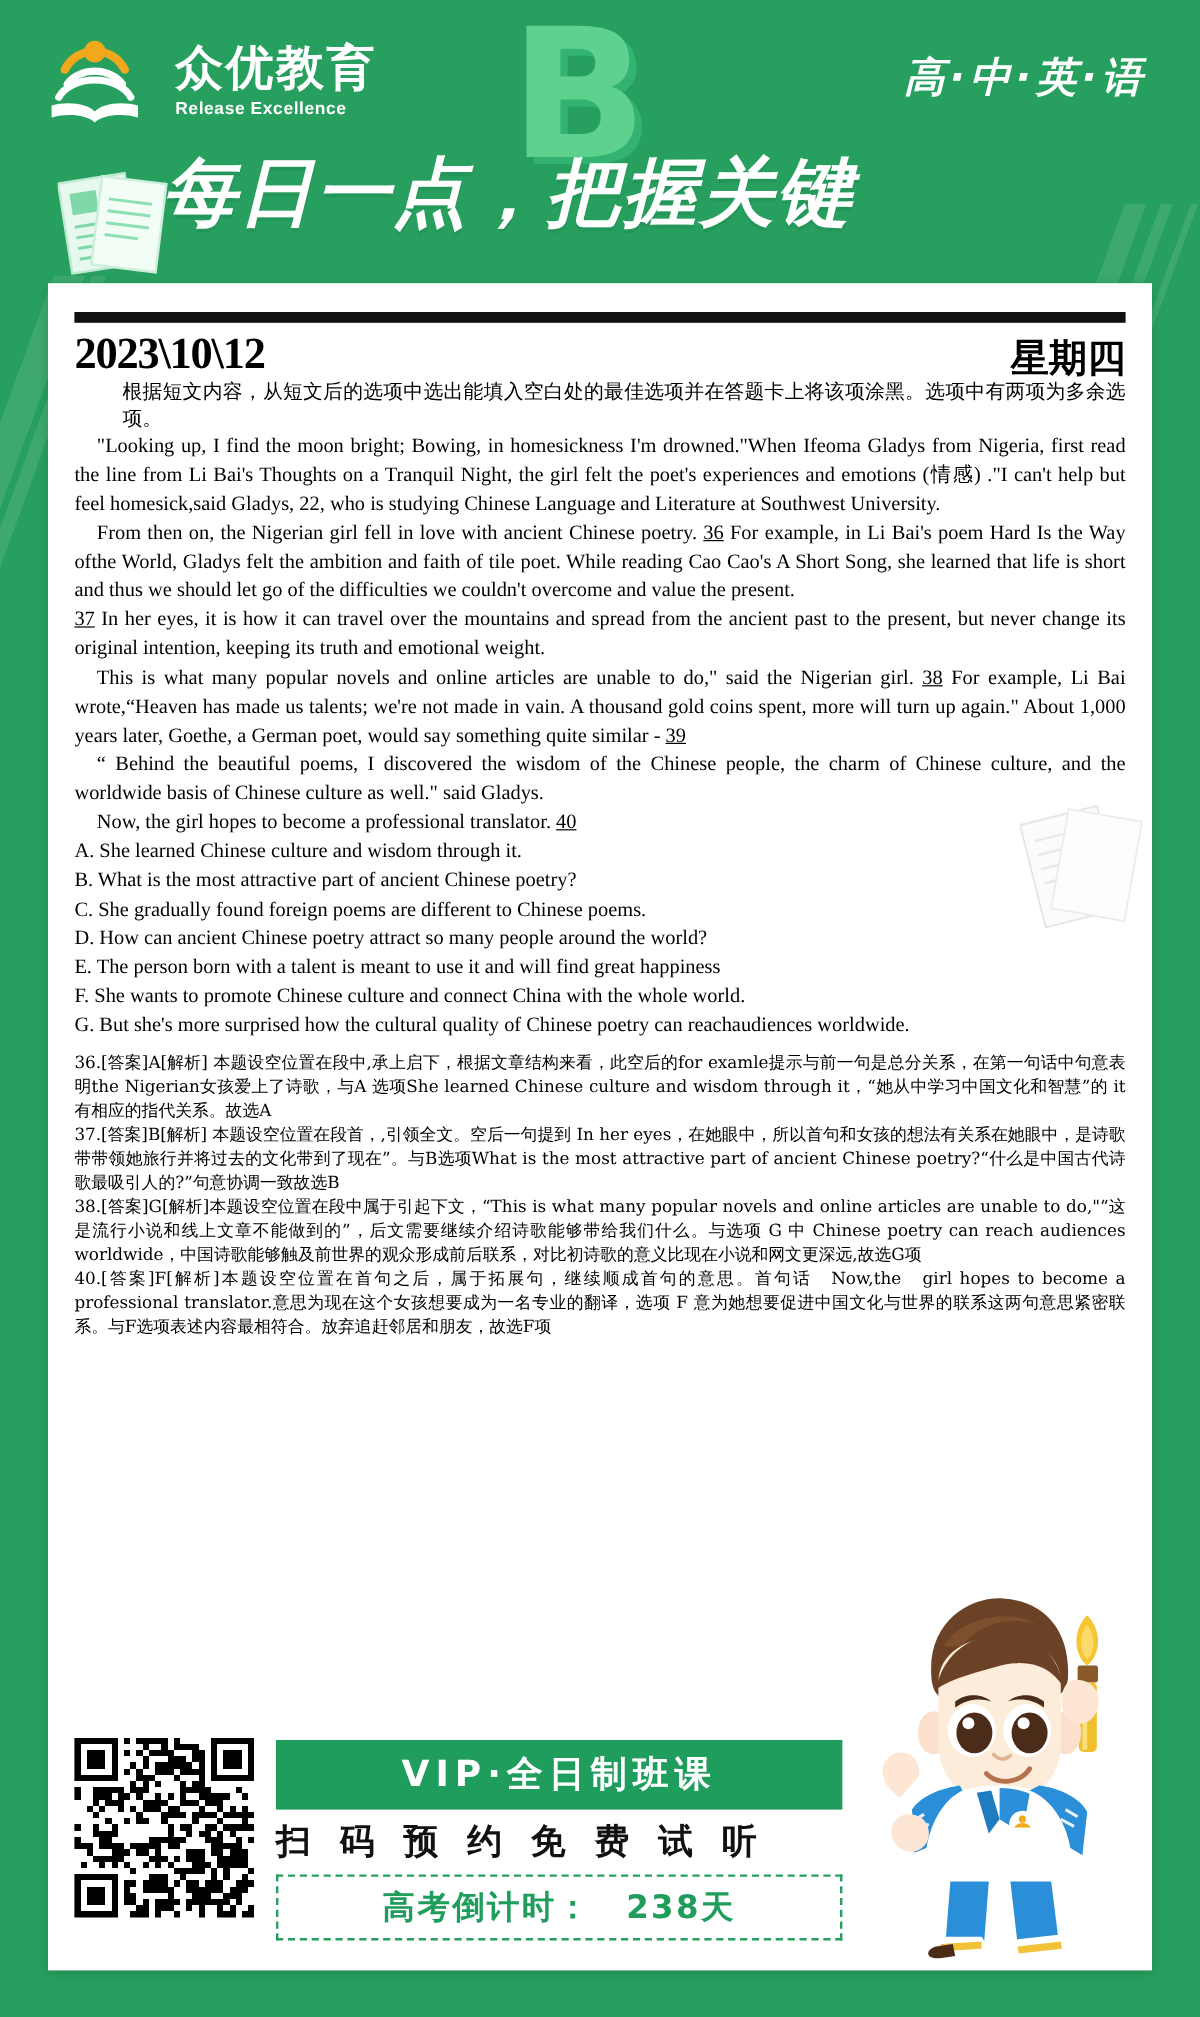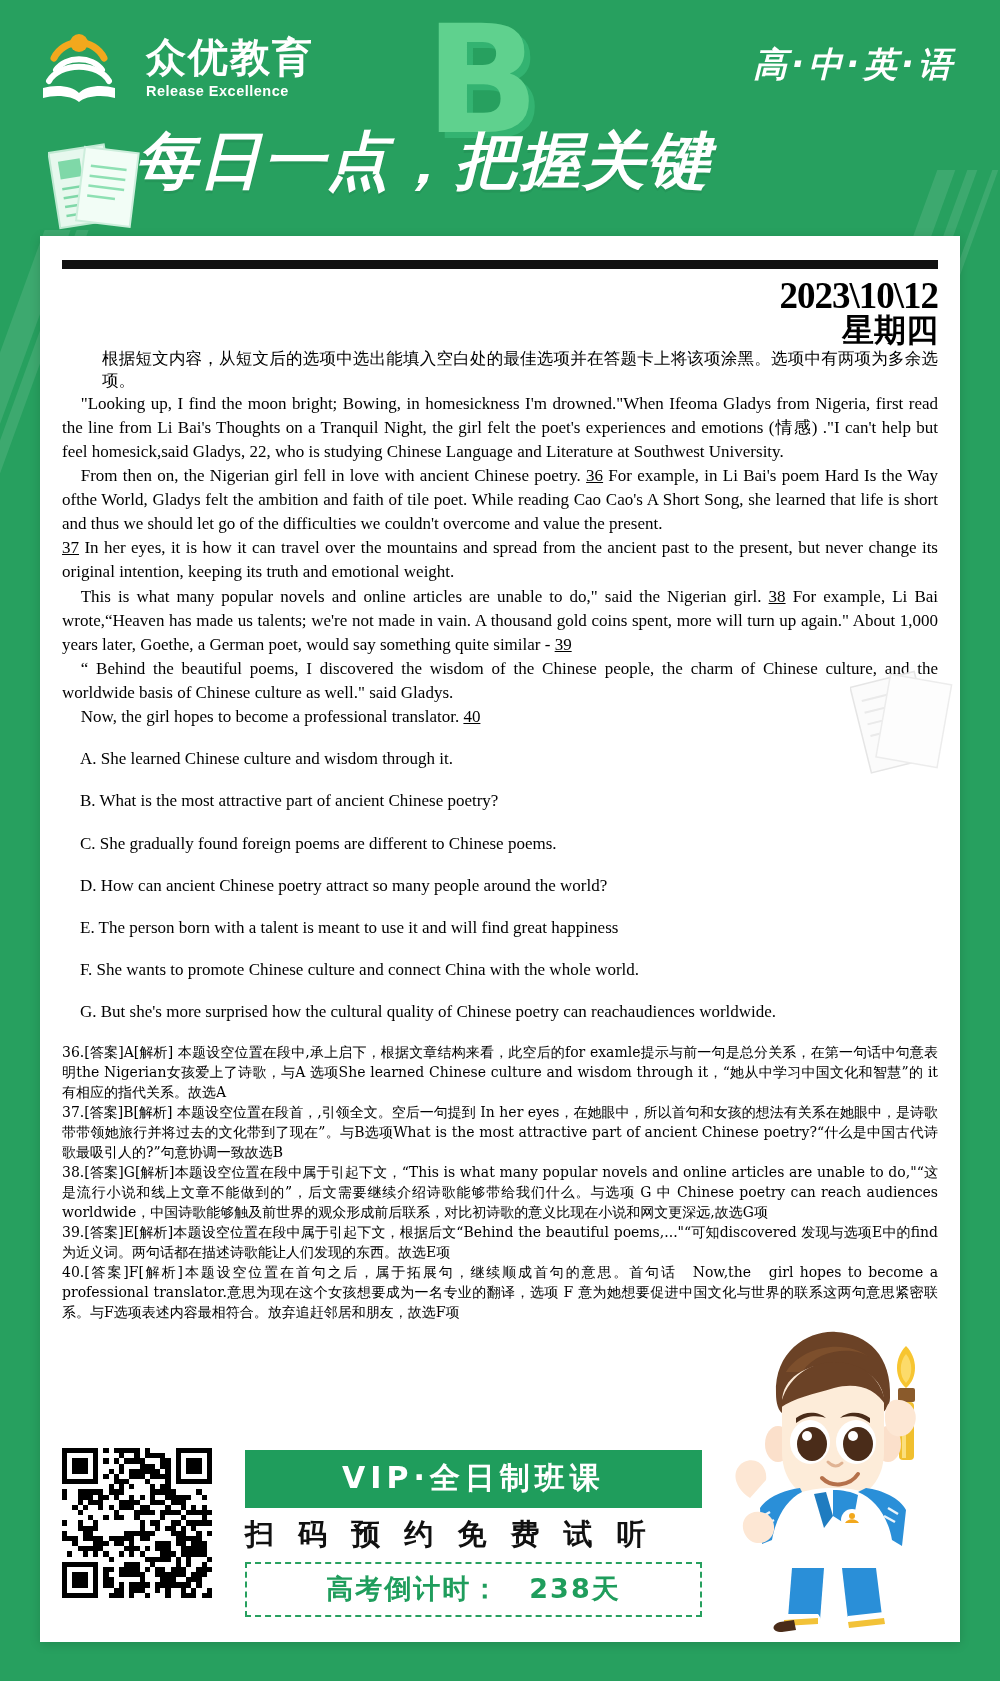--- a/index.html
+++ b/index.html
@@ -44,32 +44,32 @@
   }
   .doc-deco{position:absolute;left:48px;top:140px;width:90px;height:86px;}
   
   .card{
     position:absolute;left:40px;top:236px;width:920px;height:1406px;
     background:#fff;box-shadow:0 2px 10px rgba(0,0,0,.15);
     padding:0;overflow:hidden;
   }
   .card-inner{padding:18px 22px 0 22px;position:relative;}
   .rule{height:9px;background:#111;margin:6px 0 8px 0;}
-  .date-row{display:flex;justify-content:space-between;align-items:flex-end;margin-bottom:2px;flex-direction:column;}
+  .date-row{display:flex;justify-content:space-between;align-items:flex-end;margin-bottom:2px;}
   .date{font-family:"Liberation Serif", serif;font-weight:bold;font-size:37px;letter-spacing:-1px;line-height:1;}
   .weekday{font-family:"DejaVu Sans", sans-serif;font-weight:bold;font-size:32px;line-height:1;}
   
   .instr{font-size:16.5px;line-height:1.32;text-align:justify;font-family:"DejaVu Serif", serif;margin-left:40px;}
   .para{font-size:17px;line-height:1.42;text-align:justify;margin:0;text-indent:1.1em;}
   .para.noind{text-indent:0;}
   .blank{text-decoration:underline;}
-  .opt{font-size:17px;line-height:1.42;margin:18px;}
+  .opt{font-size:17px;line-height:1.42;margin:0;}
   .expl{font-size:14px;line-height:1.43;text-align:justify;margin:0;font-family:"DejaVu Serif", serif;}
   
-  .promo{position:absolute;left:22px;bottom:24px;width:640px;height:170px;display:flex;gap:33px;}
+  .promo{position:absolute;left:22px;bottom:24px;width:640px;height:170px;display:flex;gap:18px;}
   .qr{width:150px;height:150px;position:relative;background:#fff;}
   .promo-right{flex:1;display:flex;flex-direction:column;gap:7px;padding-top:2px;}
   .vip-bar{
     background:#1f9d5c;color:#fff;text-align:center;
     font-family:"DejaVu Sans", sans-serif;font-weight:bold;font-size:30px;
     letter-spacing:5px;padding:8px 0 9px 0;
   }
   .scan-line{
     text-align:left;color:#111;
     font-family:"DejaVu Sans", sans-serif;font-weight:bold;font-size:29px;letter-spacing:7px;
@@ -168,21 +168,20 @@
         <p class="opt">C. She gradually found foreign poems are different to Chinese poems.</p>
         <p class="opt">D. How can ancient Chinese poetry attract so many people around the world?</p>
         <p class="opt">E. The person born with a talent is meant to use it and will find great happiness</p>
         <p class="opt">F. She wants to promote Chinese culture and connect China with the whole world.</p>
         <p class="opt">G. But she's more surprised how the cultural quality of Chinese poetry can reachaudiences worldwide.</p>
       </div>
     <div id="expl-slot" style="margin-top:10px;">
         <p class="expl">36.[答案]A[解析] 本题设空位置在段中,承上启下，根据文章结构来看，此空后的for examle提示与前一句是总分关系，在第一句话中句意表明the  Nigerian女孩爱上了诗歌，与A  选项She  learned  Chinese  culture and wisdom through it，“她从中学习中国文化和智慧”的 it 有相应的指代关系。故选A</p>
         <p class="expl">37.[答案]B[解析] 本题设空位置在段首，,引领全文。空后一句提到 In her eyes，在她眼中，所以首句和女孩的想法有关系在她眼中，是诗歌带带领她旅行并将过去的文化带到了现在”。与B选项What is the most attractive part of ancient Chinese poetry?“什么是中国古代诗歌最吸引人的?”句意协调一致故选B</p>
         <p class="expl">38.[答案]G[解析]本题设空位置在段中属于引起下文，“This is what many popular novels and online articles are unable to do,"“这是流行小说和线上文章不能做到的”，后文需要继续介绍诗歌能够带给我们什么。与选项 G 中 Chinese poetry can reach audiences worldwide，中国诗歌能够触及前世界的观众形成前后联系，对比初诗歌的意义比现在小说和网文更深远,故选G项</p>
-        <p class="expl">39.[答案]E[解析]本题设空位置在段中属于引起下文，根据后文“Behind the beautiful poems,..."“可知discovered 发现与选项E中的find为近义词。两句话都在描述诗歌能让人们发现的东西。故选E项</p>
         <p class="expl">40.[答案]F[解析]本题设空位置在首句之后，属于拓展句，继续顺成首句的意思。首句话　Now,the　girl hopes to become a professional translator.意思为现在这个女孩想要成为一名专业的翻译，选项 F 意为她想要促进中国文化与世界的联系这两句意思紧密联系。与F选项表述内容最相符合。放弃追赶邻居和朋友，故选F项</p>
       </div>
 
     <div class="paper-deco">
       <svg width="120" height="110" viewBox="0 0 120 110">
         <g transform="rotate(-14 60 55)">
           <rect x="10" y="8" width="66" height="88" fill="#fbfbfb" stroke="#e4e4e4" stroke-width="1.5"></rect>
           <g stroke="#e9e9e9" stroke-width="2">
             <line x1="18" y1="24" x2="68" y2="24"></line>
               <line x1="18" y1="36" x2="68" y2="36"></line>

